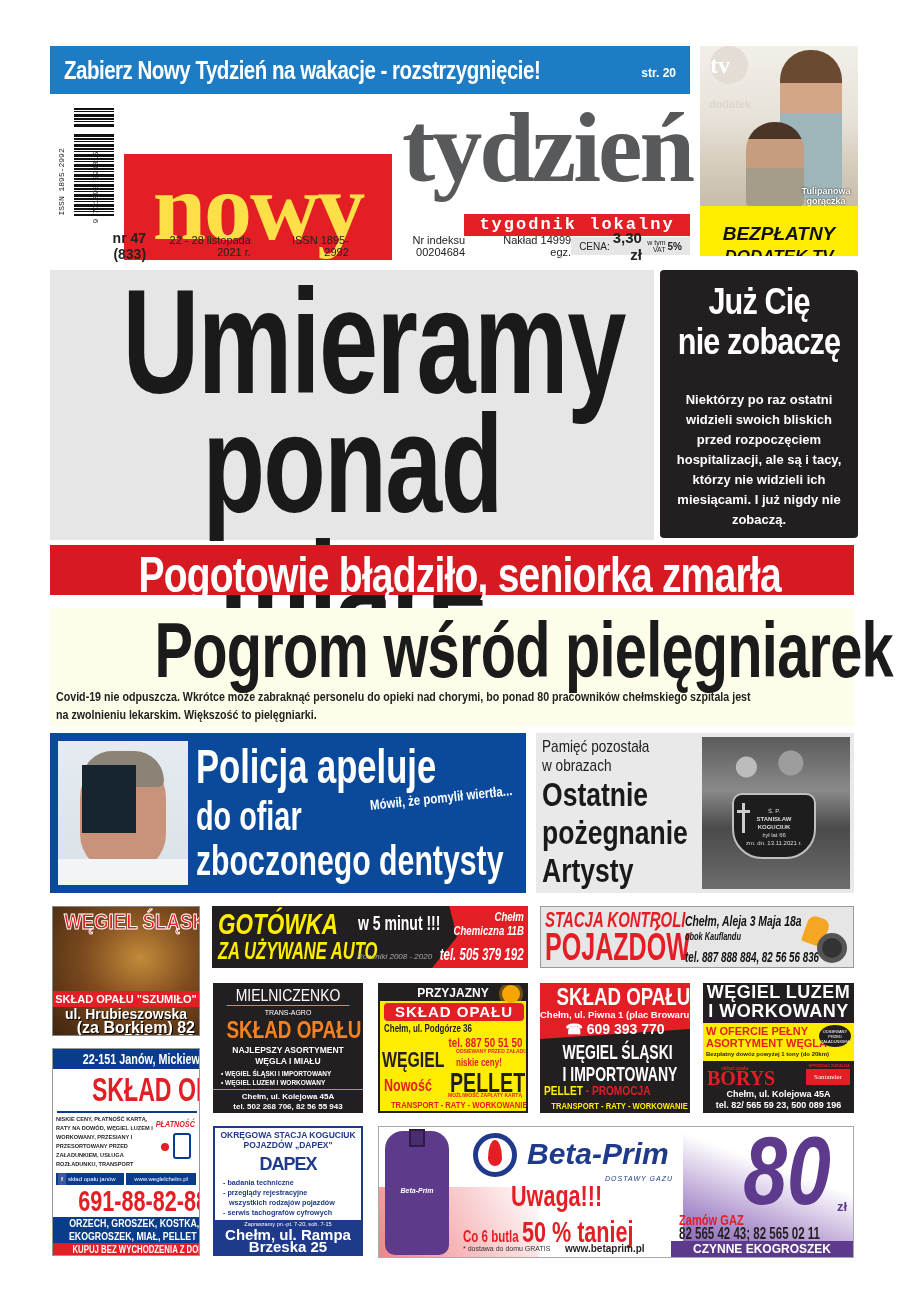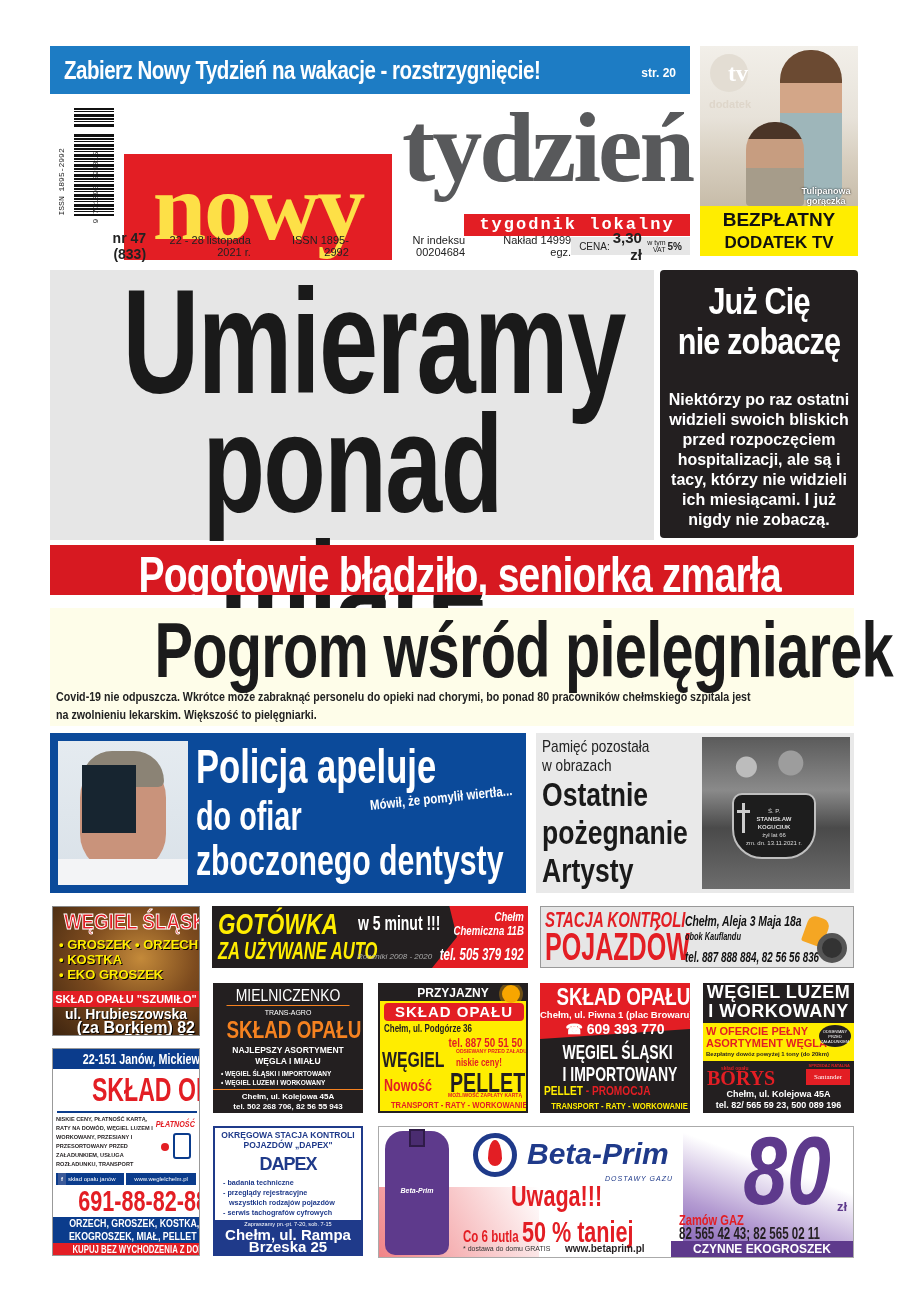--- a/index.html
+++ b/index.html
@@ -38,40 +38,40 @@
   #info-line .price .vat { font-size: 7px; margin-right: 2px; }
 
   
   #tv-supplement { left: 700px; top: 46px; width: 158px; height: 210px; overflow: hidden; }
   #tv-photo { position: absolute; left: 0; top: 0; width: 158px; height: 160px;
     background: linear-gradient(180deg, #f2efe9 0%, #e7e2d9 45%, #d8cfc0 70%, #c7bca9 100%); }
   #tv-photo .man { position: absolute; left: 80px; top: 4px; width: 62px; height: 150px; border-radius: 30px 30px 6px 6px;
     background: linear-gradient(180deg, #6b4a32 0 22%, #d3a688 22% 42%, #9eb6ba 42% 100%); }
   #tv-photo .woman { position: absolute; left: 46px; top: 76px; width: 58px; height: 84px; border-radius: 28px 28px 4px 4px;
     background: linear-gradient(180deg, #4b3527 0 20%, #c79d80 20% 55%, #a69c8a 55% 100%); }
-  #tv-logo { position: absolute; left: 10px; top: 8px; width: 38px; height: 38px; border-radius: 50%; background: #e3ddd3; color: #fff;
-    font-family: "Liberation Serif", serif; font-size: 24px; font-weight: 700; line-height: 38px; text-align: right; }
+  #tv-logo { position: absolute; left: 10px; top: 0; width: 38px; height: 38px; border-radius: 50%; background: #e3ddd3; color: #fff;
+    font-family: "Liberation Serif", serif; font-size: 24px; font-weight: 700; line-height: 38px; text-align: left; }
   #tv-logo-label { position: absolute; left: 6px; top: 52px; width: 48px; color: #ded6ca; font-weight: 700; font-size: 11px; text-align: center; }
   #tv-caption { position: absolute; left: 96px; top: 140px; width: 60px; color: #fff; font-size: 9px; font-weight: 700; line-height: 10px; text-align: center; text-shadow: 0 0 2px #000; }
   #tv-free { position: absolute; left: 0; top: 160px; width: 158px; height: 66px; background: #ffed00; color: #111; font-weight: 700;
-    text-align: center; font-size: 19px; line-height: 23px; padding-top: 2px; }
+    text-align: center; font-size: 19px; line-height: 23px; padding-top: 16px; font-style: italic; }
   #tv-free .l2 { font-size: 17px; }
 
   
   #main-headline { left: 50px; top: 270px; width: 604px; height: 270px; background: #e6e6e6; color: #1a1a1a; }
   #main-headline .line { position: absolute; left: 0; width: 604px; text-align: center; font-weight: 700; font-family: "Liberation Sans Narrow", "Liberation Sans", sans-serif;
     letter-spacing: -2px; transform-origin: center; }
   #main-headline .l1 { top: 8px; font-size: 140px; line-height: 128px; transform: scaleX(0.76) scaleY(1.06); }
   #main-headline .l2 { top: 140px; font-size: 128px; line-height: 118px; transform: scaleX(0.80) scaleY(1.08); }
 
   
   #side-box { left: 660px; top: 270px; width: 198px; height: 268px; background: #231f20; color: #fff; border-radius: 4px; }
   #side-box .title { position: absolute; left: 0; top: 12px; width: 198px; text-align: center; font-weight: 700; font-size: 36px; line-height: 40px;
     transform: scaleX(0.85); letter-spacing: -1px; }
-  #side-box .body { position: absolute; left: 8px; top: 120px; width: 182px; text-align: center; font-weight: 700; font-size: 16px; line-height: 20px; }
+  #side-box .body { position: absolute; left: 8px; top: 120px; width: 182px; text-align: center; font-weight: 700; font-size: 13px; line-height: 20px; }
 
   
   #red-headline { left: 50px; top: 545px; width: 804px; height: 50px; background: #d71921; color: #fff; }
   #red-headline span { display: block; width: 100%; text-align: center; font-weight: 700; font-size: 50px; line-height: 60px; transform: scaleX(0.78); letter-spacing: -1px; white-space: nowrap; }
 
   
   #pogrom-block { left: 50px; top: 608px; width: 804px; height: 118px; background: #fefde9; }
   #pogrom-block .title { position: absolute; left: 0; top: 4px; width: 804px; text-align: center; font-weight: 700; font-size: 78px; line-height: 76px;
     transform: scaleX(0.74); white-space: nowrap; color: #1b1b1b; letter-spacing: -1px; }
   #pogrom-block .lead { position: absolute; left: 6px; top: 80px; width: 1000px; font-weight: 700; font-size: 13.5px; line-height: 18px; transform: scaleX(0.79); transform-origin: left; color: #222; }
@@ -335,25 +335,20 @@
       <div style="font-weight:700">STANISŁAW</div>
       <div style="font-weight:700">KOGUCIUK</div>
       <div>żył lat 66</div>
       <div>zm. dn. 13.11.2021 r.</div>
     </div>
   </div>
 </div>
 
 <div id="ad-wegiel-slaski" class="ad">
   <div class="row h">WĘGIEL ŚLĄSKI</div>
-  <div class="list">
-    <div>• GROSZEK • ORZECH</div>
-    <div>• KOSTKA</div>
-    <div>• EKO GROSZEK</div>
-  </div>
   <div class="row band">SKŁAD OPAŁU "SZUMIŁO"</div>
   <div class="row street">ul. Hrubieszowska</div>
   <div class="ph" style="top:114px">(za Borkiem) 82 560 33 92</div>
 
 </div>
 
 <div id="ad-gotowka" class="ad">
   <div class="red"></div>
   <div class="g1">GOTÓWKA</div>
   <div class="g2">ZA UŻYWANE AUTO</div>
@@ -462,21 +457,21 @@
   <div class="row num"><span>691-88-82-88</span></div>
   <div class="row blue">
     <div><span>ORZECH, GROSZEK, KOSTKA,</span></div>
     <div><span>EKOGROSZEK, MIAŁ, PELLET</span></div>
   </div>
   <div class="row red"><span>KUPUJ BEZ WYCHODZENIA Z DOMU</span></div>
 </div>
 
 <div id="ad-dapex" class="ad">
   <div class="row h">
-    <div>OKRĘGOWA STACJA KONTROLI</div>
+    <div>OKRĘGOWA STACJA KOGUCIUK</div>
     <div>POJAZDÓW „DAPEX"</div>
   </div>
   <div class="row logo">DAPEX</div>
   <div class="list">
     <div>- badania techniczne</div>
     <div>- przeglądy rejestracyjne</div>
     <div style="padding-left:6px">  wszystkich rodzajów pojazdów</div>
     <div>- serwis tachografów cyfrowych</div>
   </div>
   <div class="foot">

